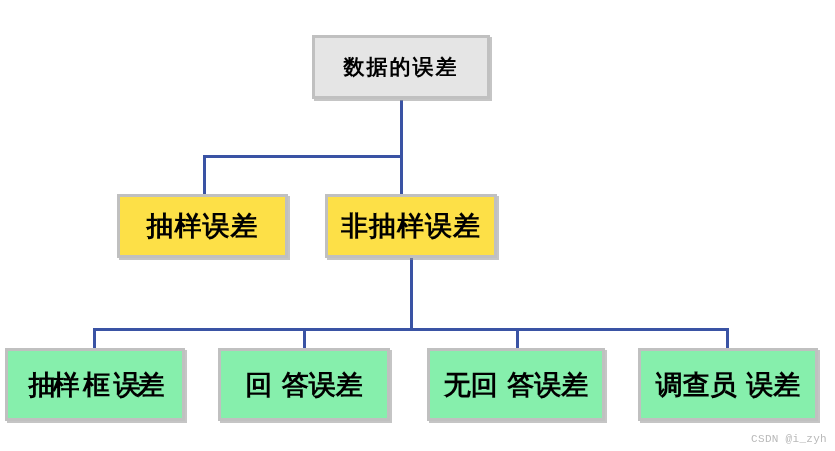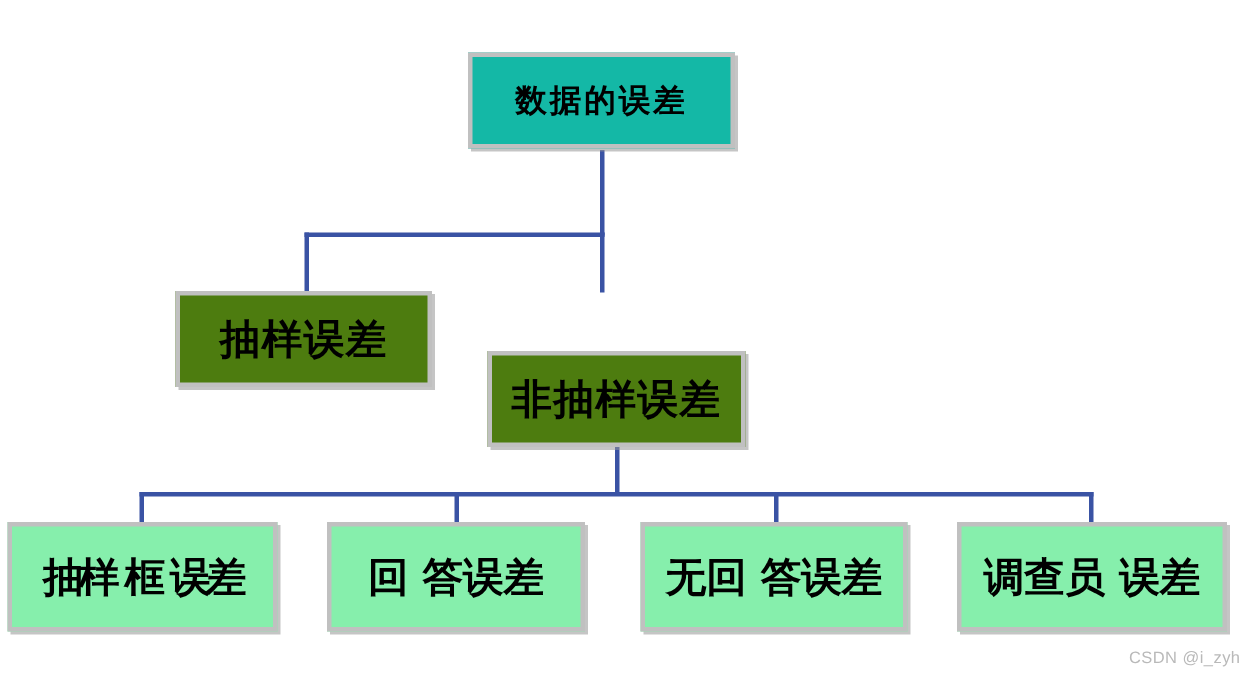--- a/index.html
+++ b/index.html
@@ -35,45 +35,45 @@
     display: flex;
     align-items: center;
     justify-content: center;
     color: #000000;
     font-weight: bold;
     white-space: nowrap;
     letter-spacing: 0px;
     box-shadow: 2px 2px 0px rgba(150,150,150,0.55);
   }
   .node-root {
-    background: #14b8a6;
+    background: #e5e5e5;
     font-size: 21px;
     letter-spacing: 2px;
   }
   .node-mid {
-    background: #4d7c0f;
+    background: #fde047;
     font-size: 27px;
     letter-spacing: 1px;
   }
   .node-leaf {
     background: #86efac;
     font-size: 27px;
     letter-spacing: 0px;
   }
   .node-leaf.tight {
     letter-spacing: -3px;
   }
   
   #watermark {
     position: absolute;
     right: 8px;
     bottom: 6px;
     font-size: 11px;
     color: #b9b9b9;
-    font-family: Liberation Sans, sans-serif;
+    font-family: Liberation Mono, monospace;
     letter-spacing: 0.3px;
   }
 </style>
 </head>
 <body>
 
 <div id="chart-canvas">
 
   <div class="conn conn-v" style="left:400px; top:100px; height:57px;"></div>
   <div class="conn conn-h" style="left:203px; top:155px; width:200px;"></div>
@@ -88,21 +88,21 @@
   <div class="conn conn-v" style="left:726px; top:328px; height:22px;"></div>
 
   <div class="node node-root" style="left:312px; top:35px; width:178px; height:64px;">
     <span>数据的误差</span>
   </div>
 
   <div class="node node-mid" style="left:117px; top:194px; width:171px; height:64px;">
     <span>抽样误差</span>
   </div>
 
-  <div class="node node-mid" style="left:325px; top:194px; width:172px; height:64px;margin-top:40px;">
+  <div class="node node-mid" style="left:325px; top:194px; width:172px; height:64px;">
     <span>非抽样误差</span>
   </div>
 
   <div class="node node-leaf tight" style="left:5px; top:348px; width:180px; height:73px;">
     <span>抽样 框 误差</span>
   </div>
 
   <div class="node node-leaf" style="left:427px; top:348px; width:178px; height:73px;">
     <span>无回 答误差</span>
   </div>

